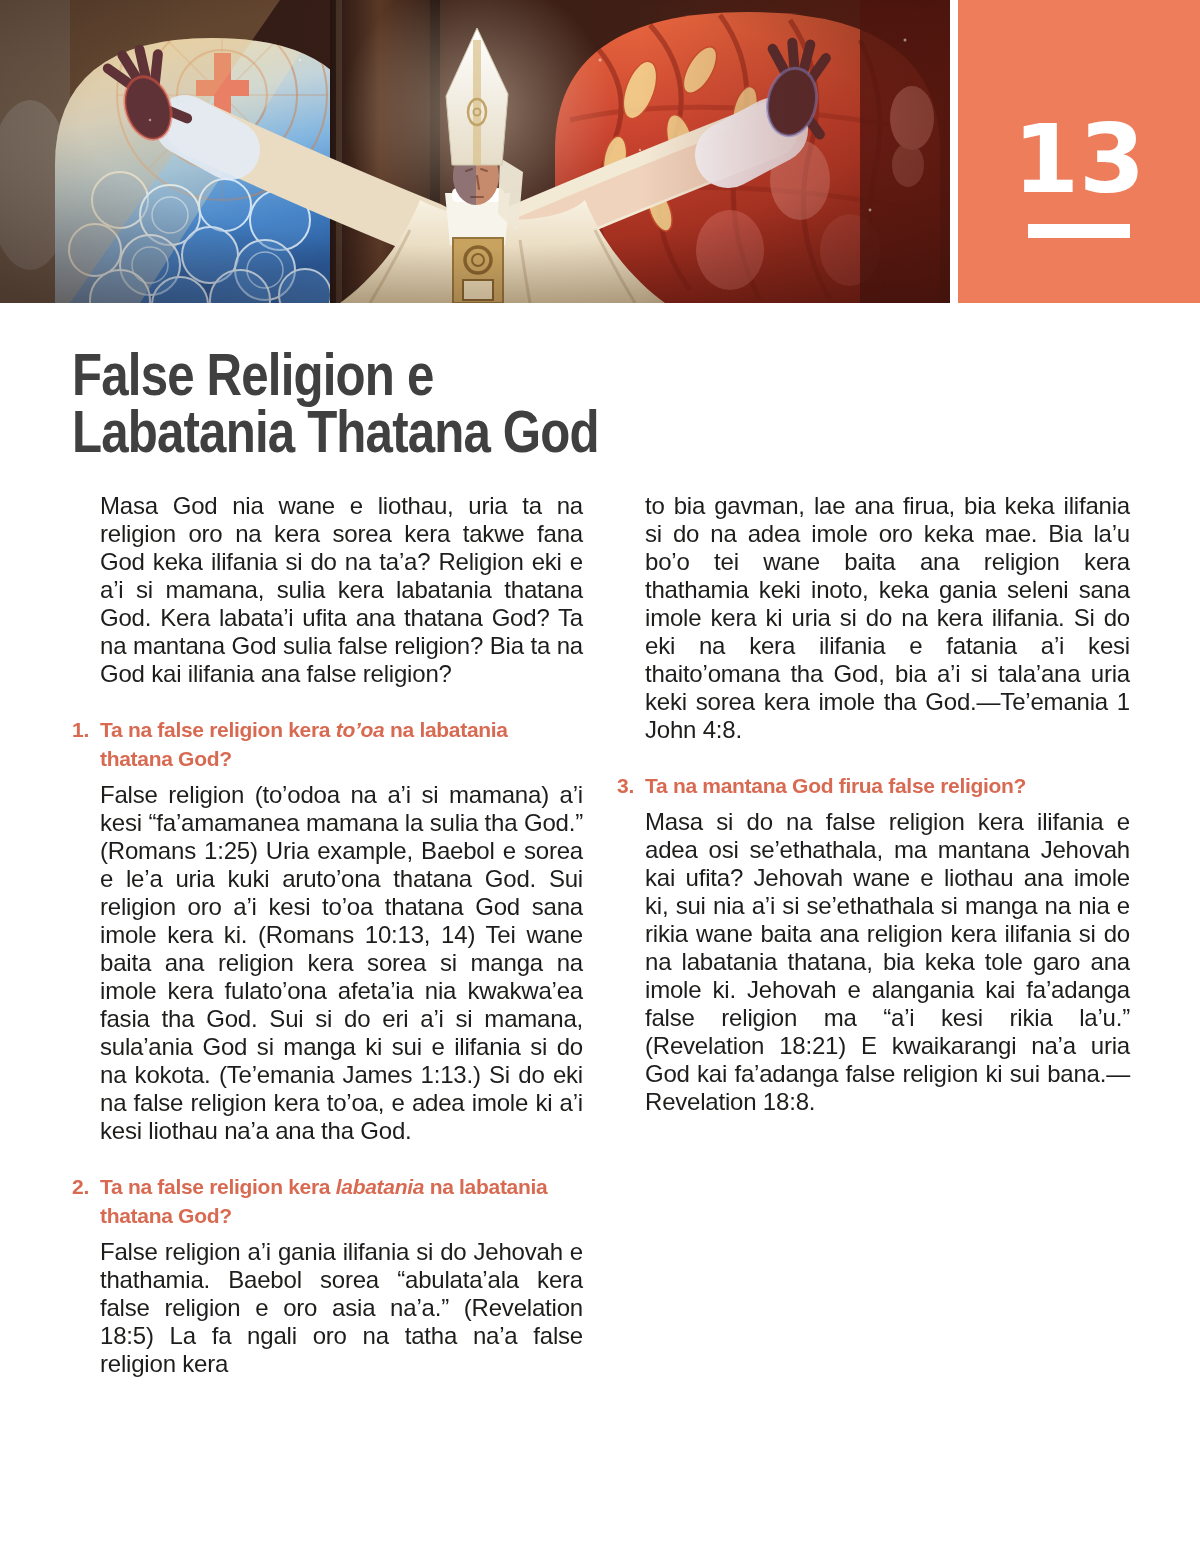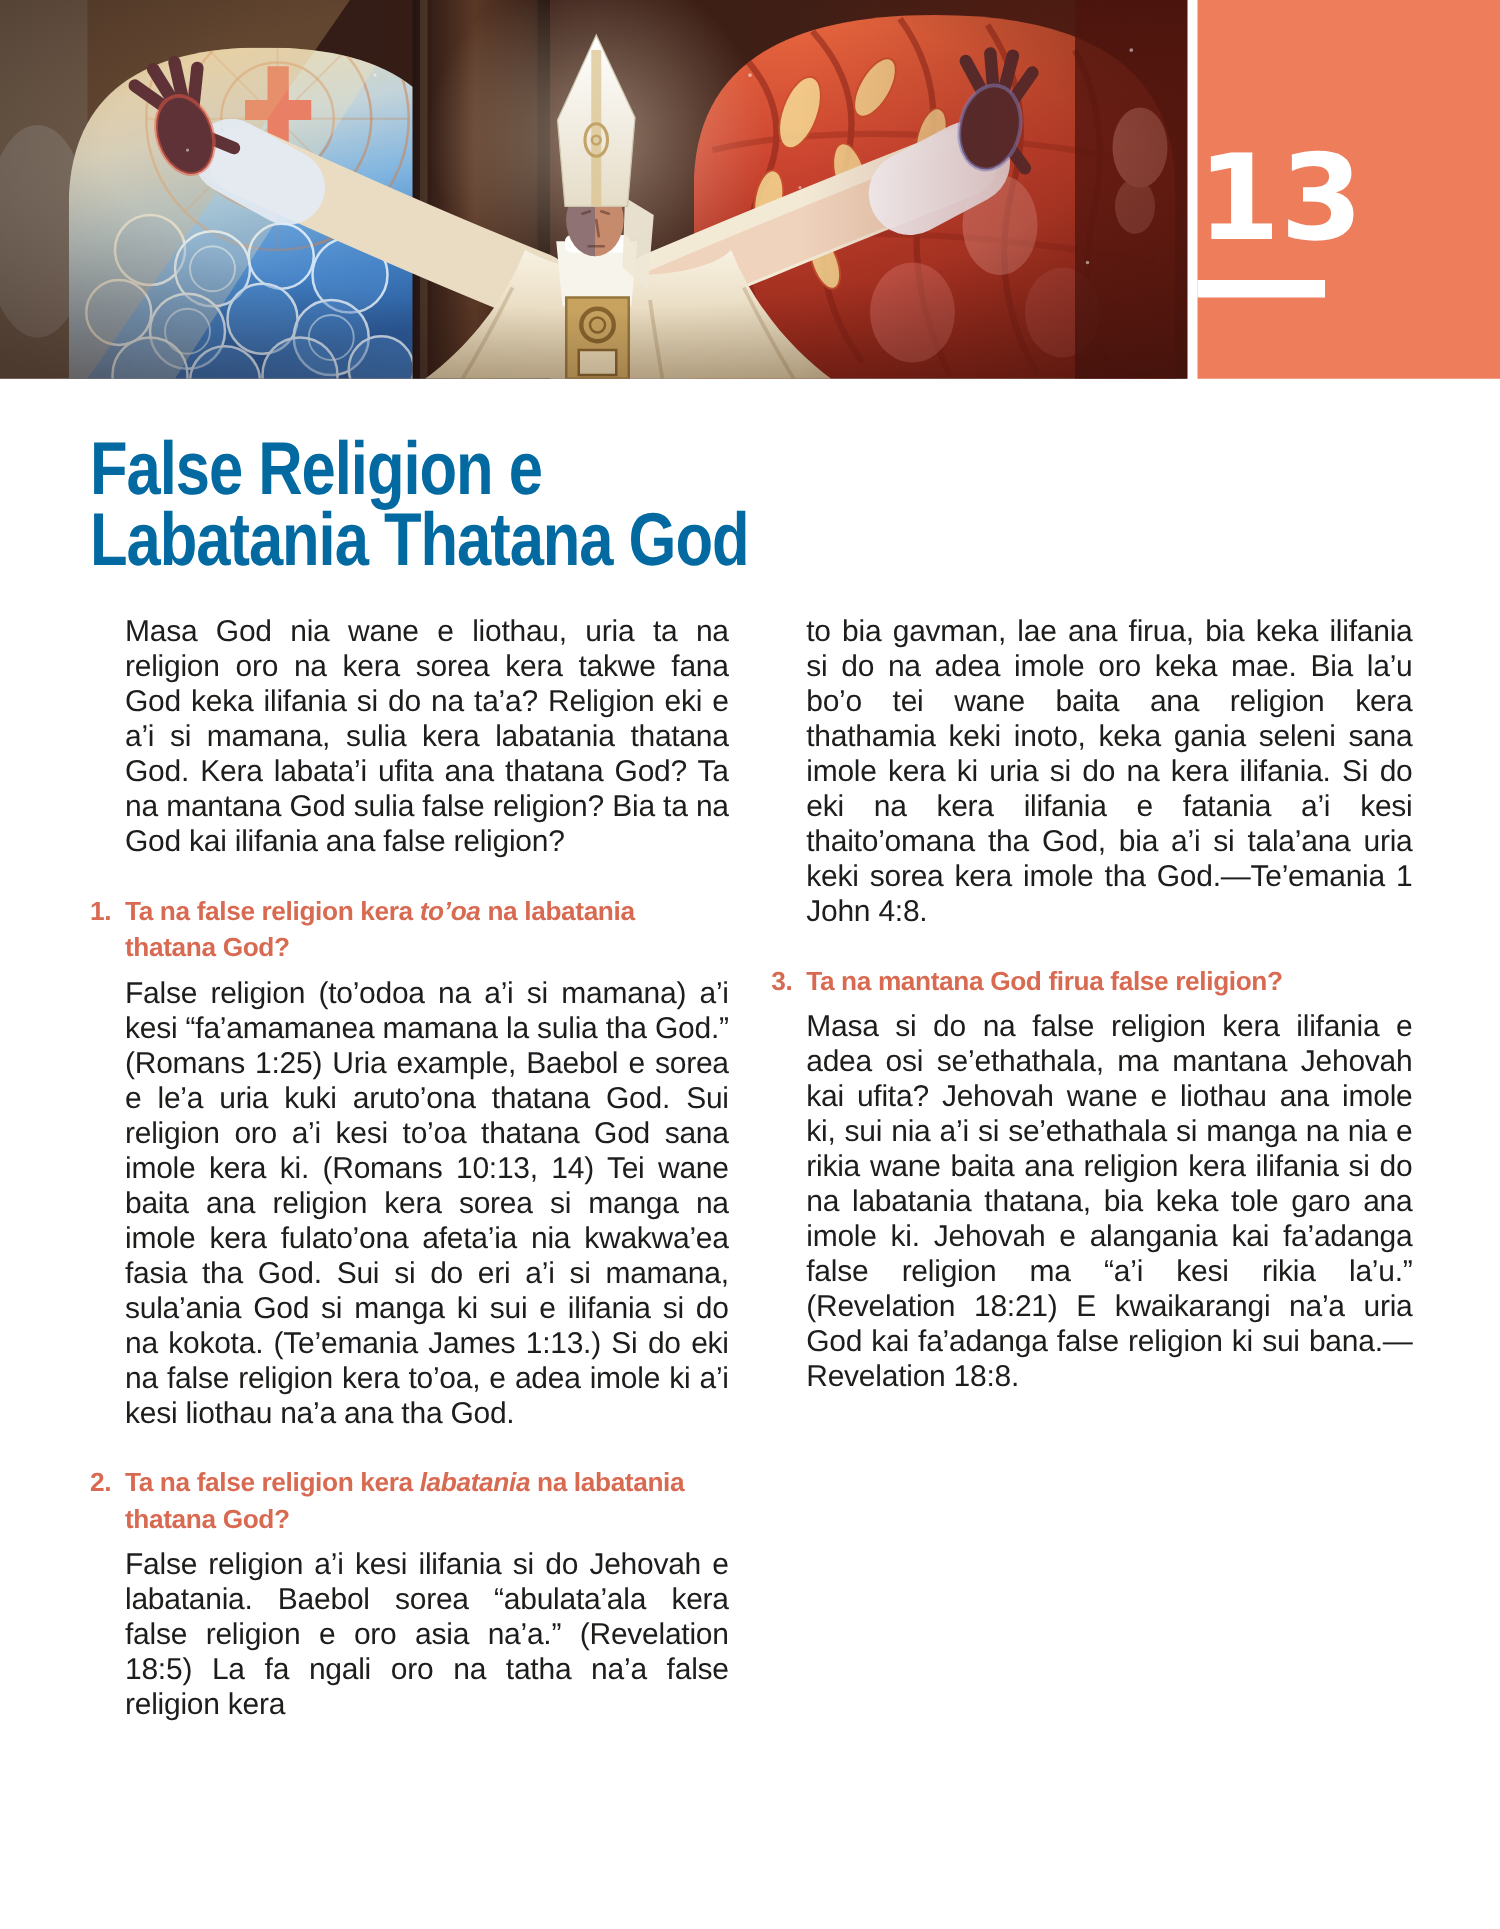--- a/index.html
+++ b/index.html
@@ -11,34 +11,34 @@
     color:#1d1d1b;
     overflow:hidden;
   }
   
   .header-photo{
     position:absolute;left:0;top:0;width:950px;height:303px;display:block;
   }
   .lesson-badge{
     position:absolute;left:958px;top:0;width:242px;height:303px;
     background:#ee7d5c;
-    display:flex;flex-direction:column;justify-content:center;
+    display:flex;flex-direction:column;align-items:center;justify-content:center;
     padding-top:46px;box-sizing:border-box;
   }
   .lesson-num{
     font-family:"DejaVu Sans", sans-serif;
     font-weight:bold;font-size:95px;line-height:1;color:#ffffff;
   }
   .lesson-bar{
     width:102px;height:14px;background:#ffffff;margin-top:17px;
   }
   
   .page-title{
     position:absolute;left:72px;top:346px;margin:0;
-    font-weight:bold;color:#0369a1;
+    font-weight:bold;color:#404040;
     font-size:60px;line-height:57px;letter-spacing:-1px;
   }
   .page-title .tl{
     display:block;transform:scaleX(0.82);transform-origin:left center;white-space:nowrap;
   }
   
   .cols{
     position:absolute;left:72px;top:492px;width:1058px;
     display:grid;grid-template-columns:511px 513px;column-gap:34px;
   }
@@ -290,21 +290,21 @@
       <h2 class="qh">
         <span class="qnum">1.</span>
         <span><span>Ta na false religion kera </span><em>to’oa</em><span> na labatania thatana God?</span></span>
       </h2>
       <p class="body-p"><span>False religion (to’odoa na a’i si mamana) a’i kesi </span><b>“fa’amamanea mamana la sulia tha God.”</b><span> (Romans 1:25) Uria example, Baebol e sorea e le’a uria kuki aruto’ona thatana God. Sui religion oro a’i kesi to’oa thatana God sana imole kera ki. (Romans 10:13, 14) Tei wane baita ana religion kera sorea si manga na imole kera fulato’ona afeta’ia nia kwakwa’ea fasia tha God. Sui si do eri a’i si mamana, sula’ania God si manga ki sui e ilifania si do na kokota. (Te’emania James 1:13.) Si do eki na false religion kera to’oa, e adea imole ki a’i kesi liothau na’a ana tha God.</span></p>
 
       <h2 class="qh">
         <span class="qnum">2.</span>
         <span><span>Ta na false religion kera </span><em>labatania</em><span> na labatania thatana God?</span></span>
       </h2>
-      <p class="body-p"><span>False religion a’i kesi ilifania si do Jehovah e labatania. Baebol sorea </span><b>“abulata’ala kera false religion e oro asia na’a.”</b><span> (Revelation 18:5) La fa ngali oro na tatha na’a false religion kera</span></p>
+      <p class="body-p"><span>False religion a’i gania ilifania si do Jehovah e thathamia. Baebol sorea </span><b>“abulata’ala kera false religion e oro asia na’a.”</b><span> (Revelation 18:5) La fa ngali oro na tatha na’a false religion kera</span></p>
     </div>
 
     <div class="col">
       <p class="body-p">to bia gavman, lae ana firua, bia keka ilifania si do na adea imole oro keka mae. Bia la’u bo’o tei wane baita ana religion kera thathamia keki inoto, keka gania seleni sana imole kera ki uria si do na kera ilifania. Si do eki na kera ilifania e fatania a’i kesi thaito’omana tha God, bia a’i si tala’ana uria keki sorea kera imole tha God.—Te’emania 1 John 4:8.</p>
 
       <h2 class="qh">
         <span class="qnum">3.</span>
         <span><span>Ta na mantana God firua false religion?</span><em></em><span></span></span>
       </h2>
       <p class="body-p"><span>Masa si do na false religion kera ilifania e adea osi se’ethathala, ma mantana Jehovah kai ufita? Jehovah wane e liothau ana imole ki, sui nia a’i si se’ethathala si manga na nia e rikia wane baita ana religion kera ilifania si do na labatania thatana, bia keka tole garo ana imole ki. Jehovah e alangania kai fa’adanga false religion ma </span><b>“a’i kesi rikia la’u.”</b><span> (Revelation 18:21) E kwaikarangi na’a uria God kai fa’adanga false religion ki sui bana.—Revelation 18:8.</span></p>

